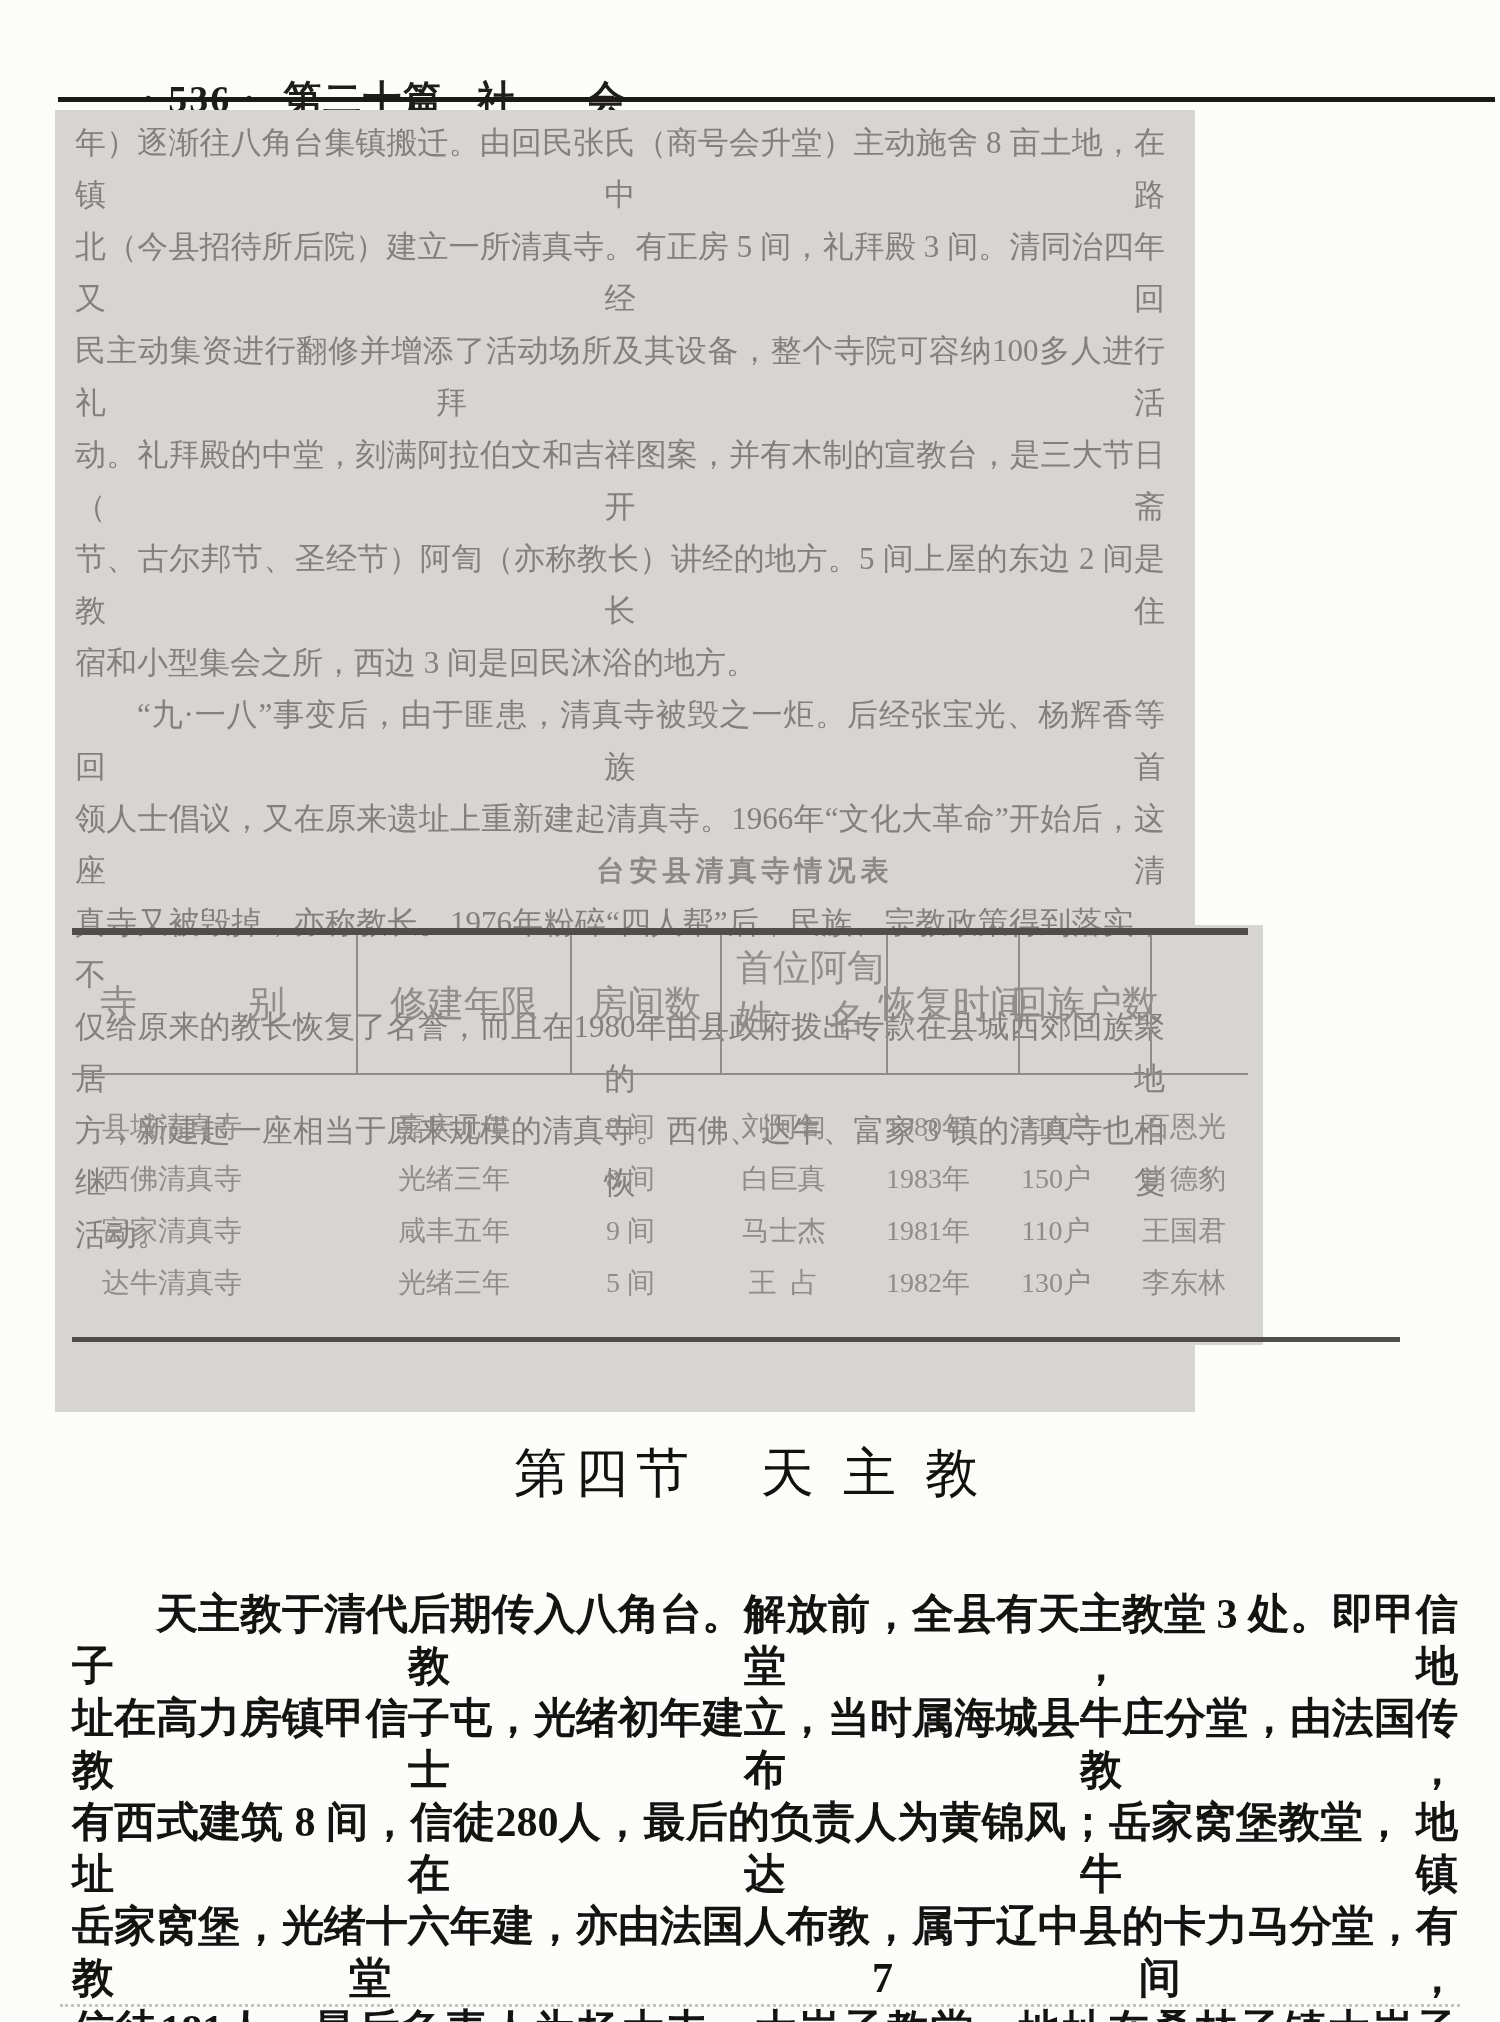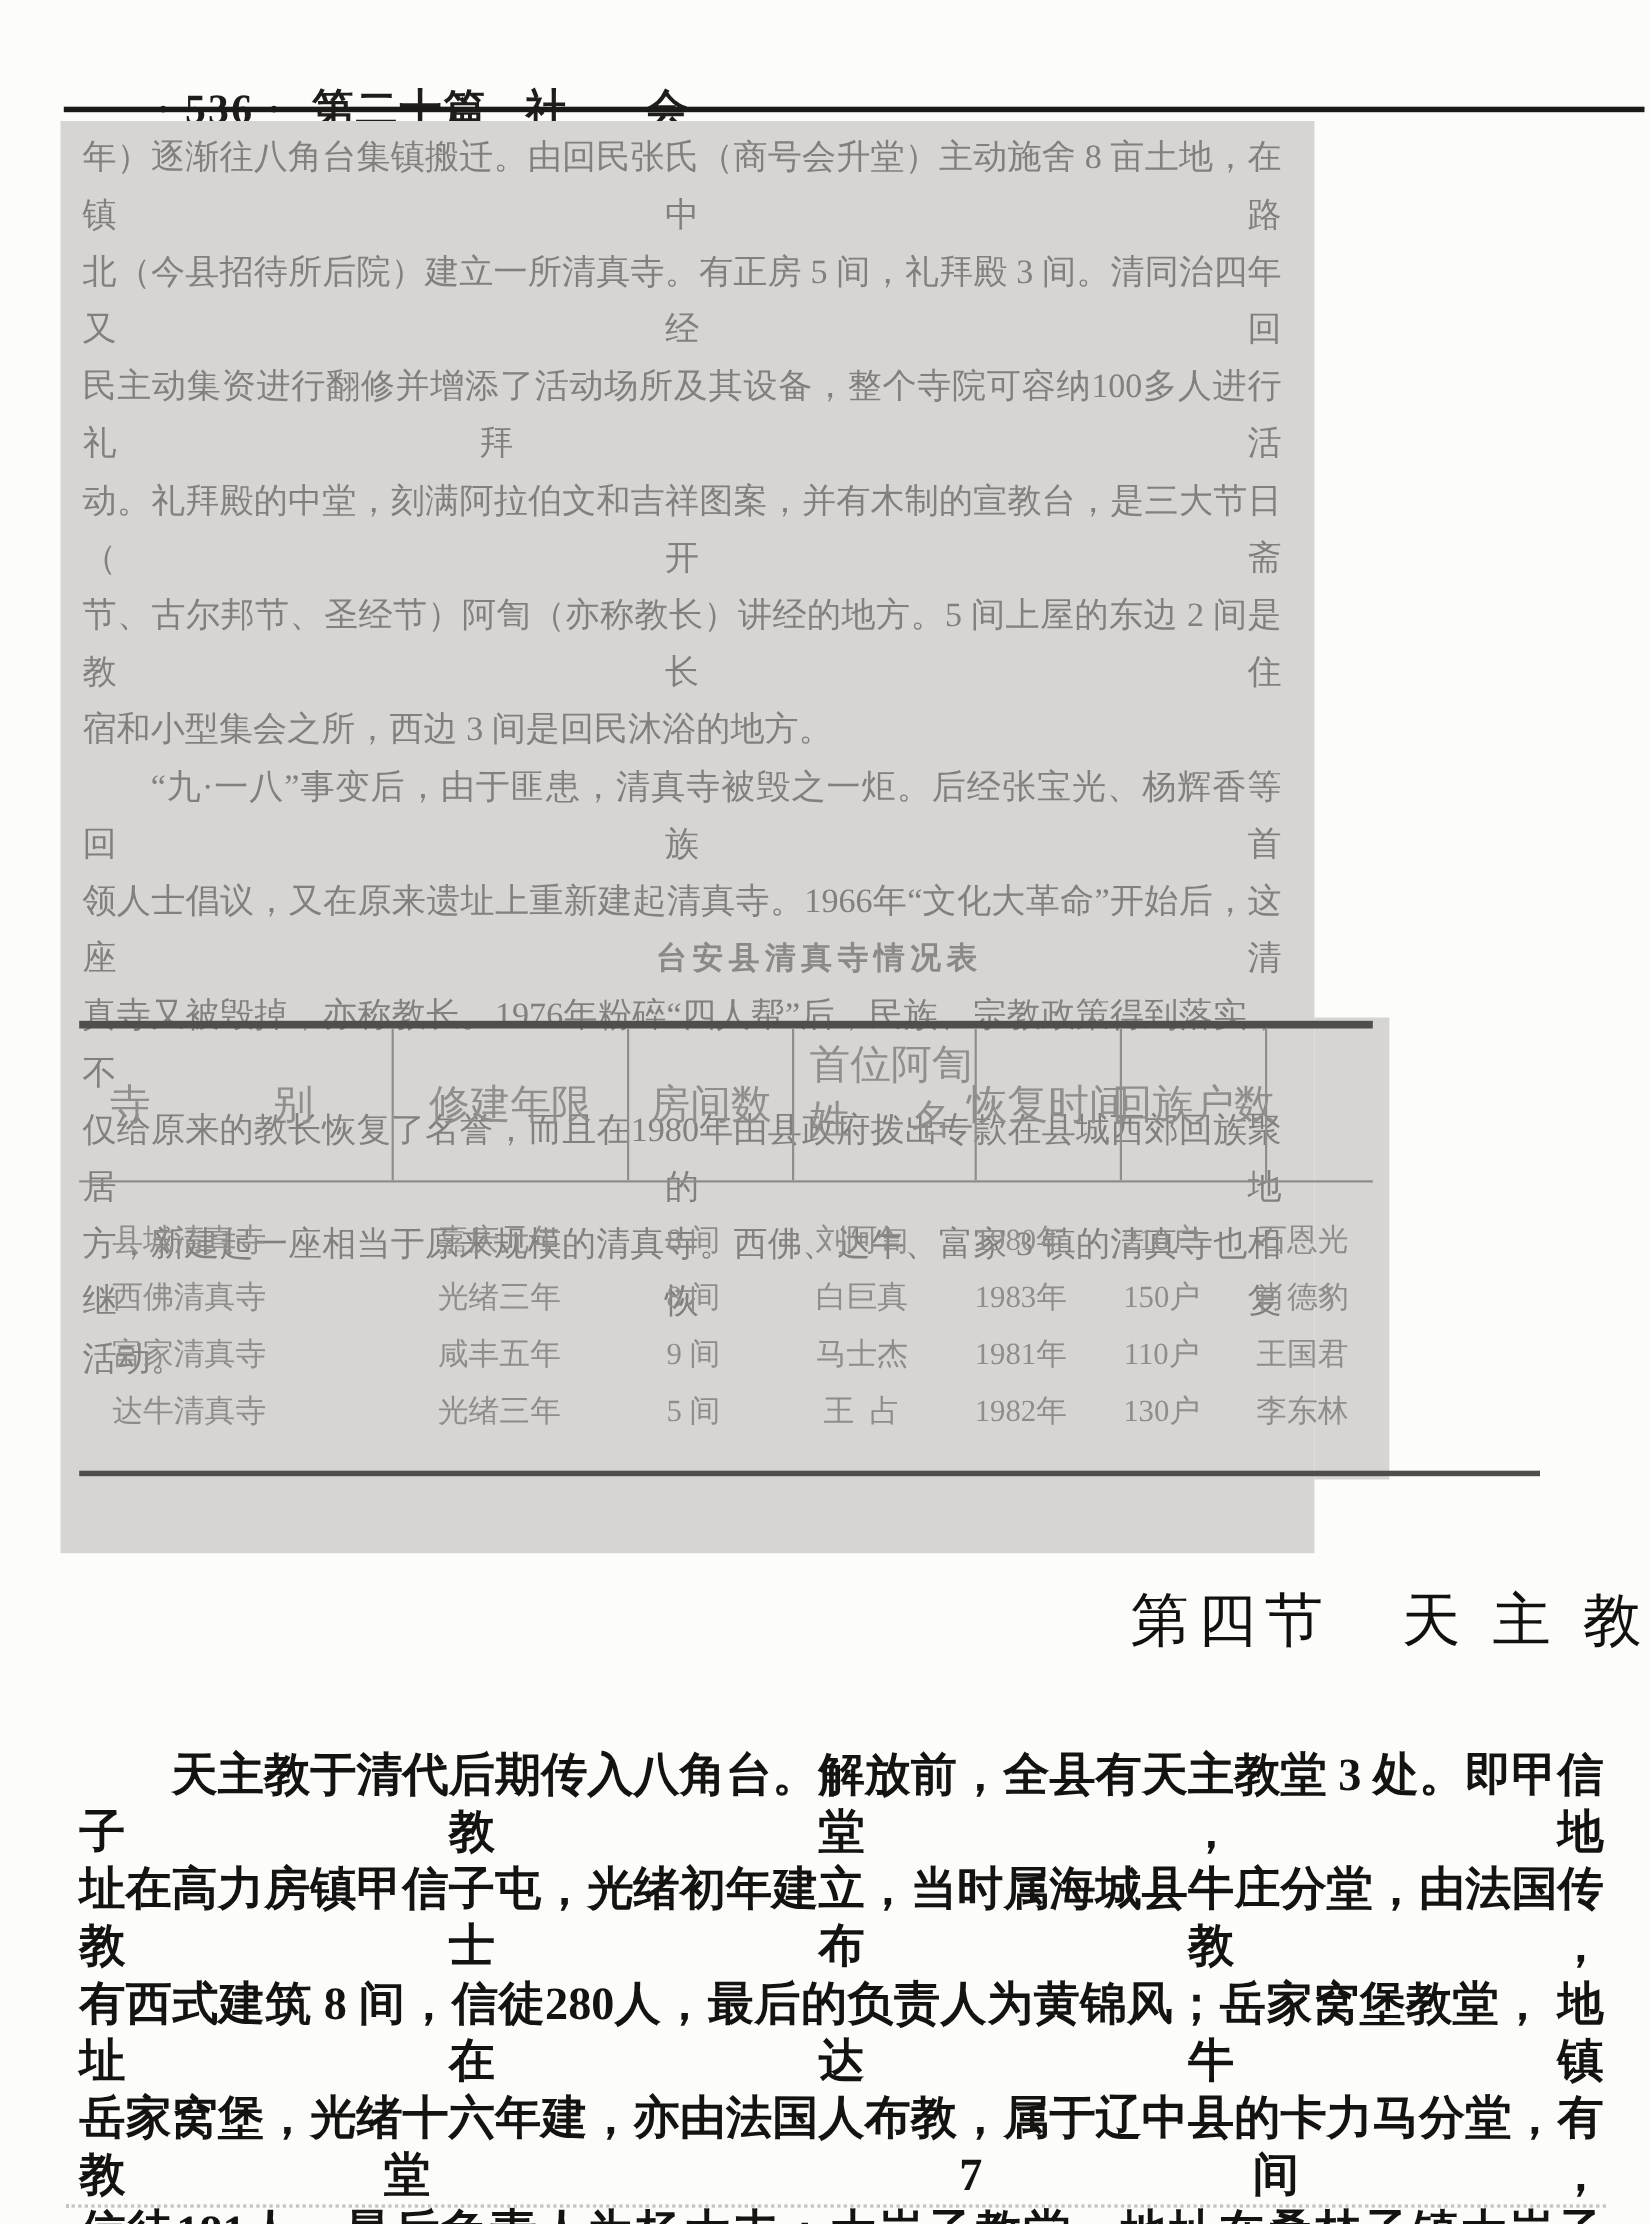--- a/index.html
+++ b/index.html
@@ -77,21 +77,21 @@
   }
   .td.c1{justify-content:flex-start;padding-left:30px;}
   .bottom-rule{
     position:absolute;left:72px;top:1337px;width:1328px;height:5px;
     background:#504e4c;
   }
 
   
   .sec-heading{
     position:absolute;left:0;top:1438px;width:1500px;
-    text-align:right;font-size:53px;color:#121110;
+    text-align:center;font-size:53px;color:#121110;
     letter-spacing:8px;white-space:pre;
   }
 
   
   .bottompara{
     position:absolute;left:72px;top:1588px;width:1386px;
     font-size:42px;line-height:52px;color:#141312;font-weight:bold;
   }
 
   .bottom-dots{

